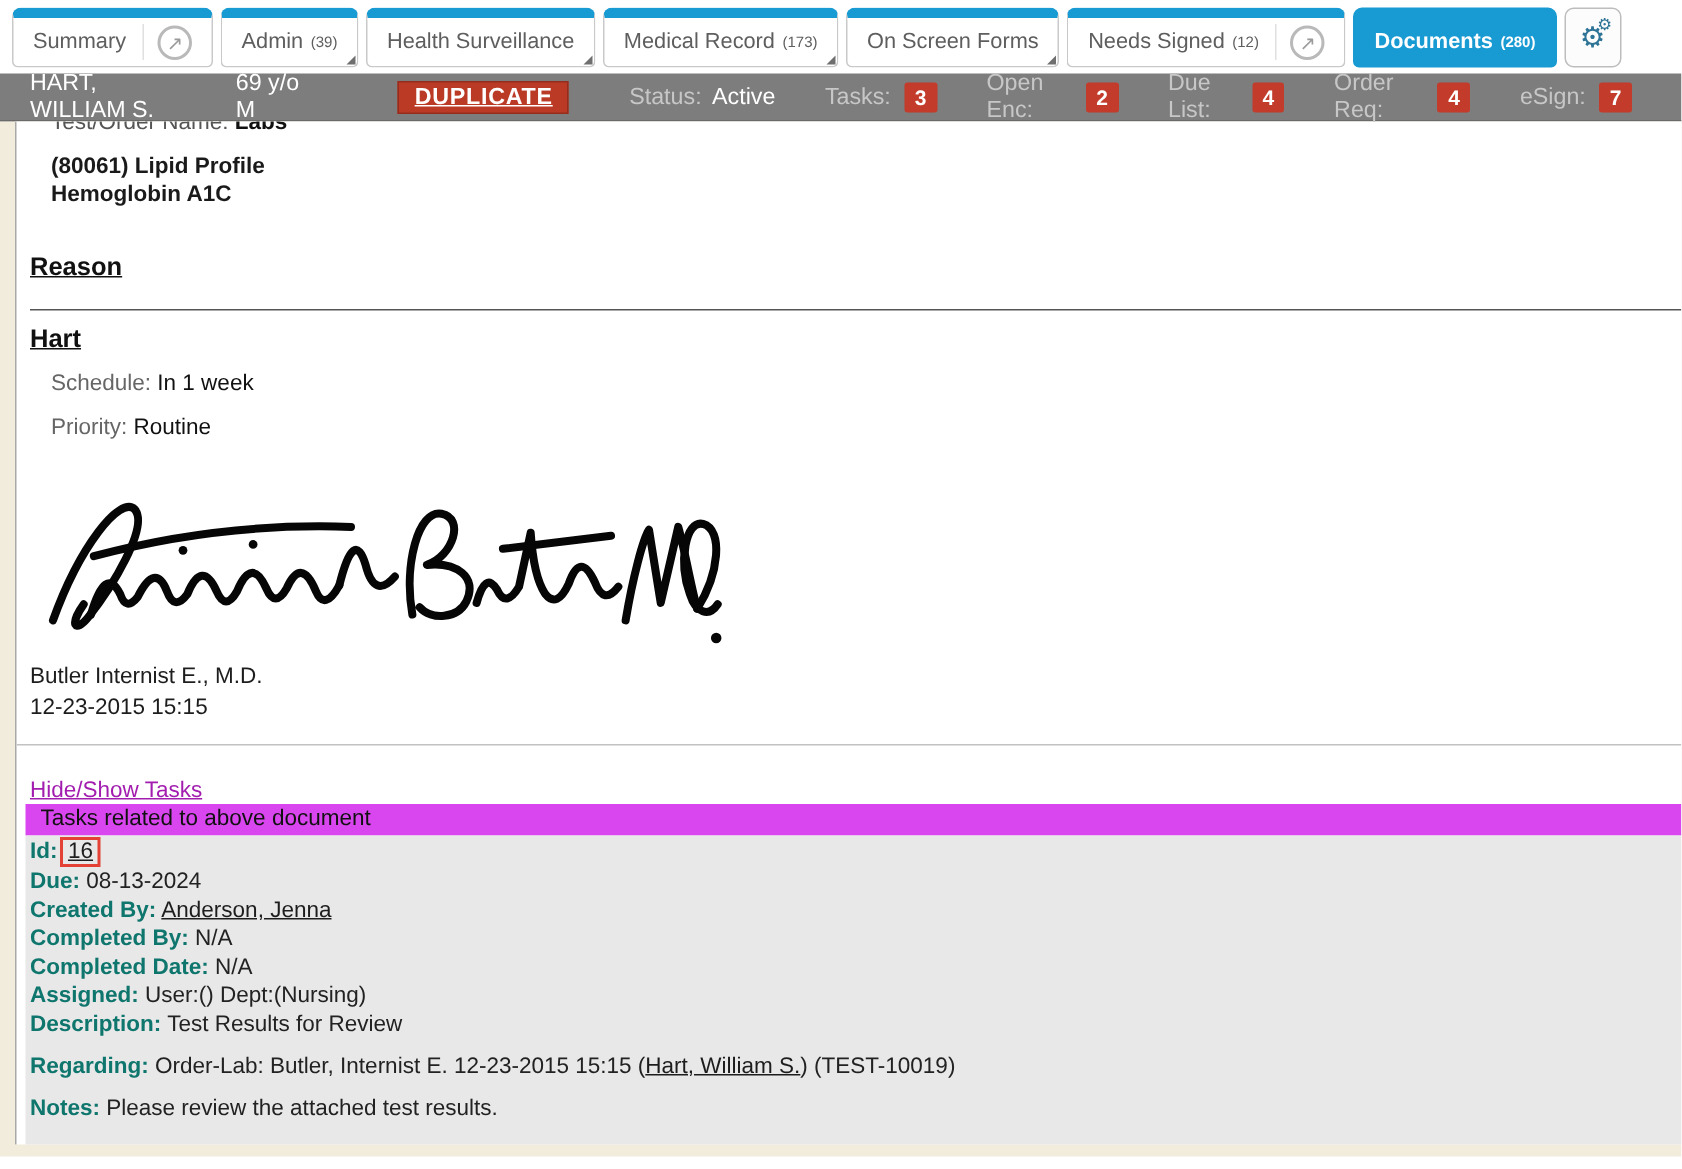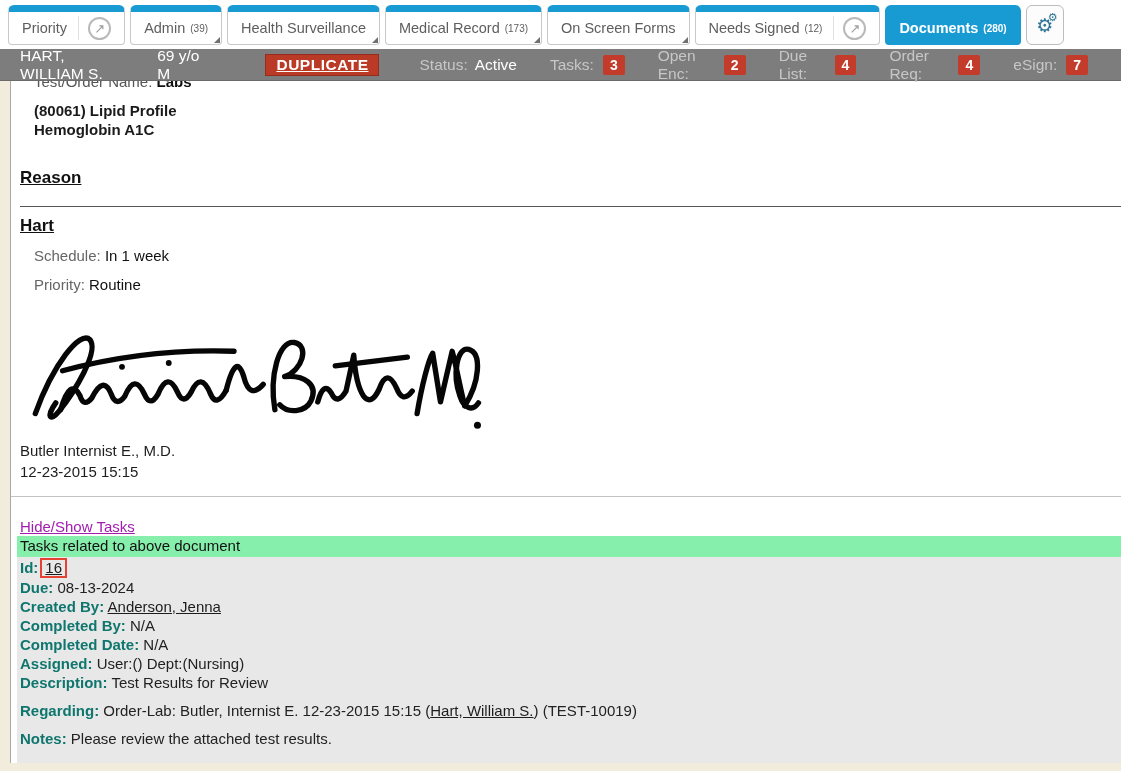--- a/index.html
+++ b/index.html
@@ -64,38 +64,38 @@
 
   .signature { margin:30px 0 0 0; display:block; }
   .sig-name { line-height:21px; margin-top:4px; color:#1d1d1d; }
   .sig-date { line-height:21px; color:#1d1d1d; }
 
   
   .tasks-region { margin-top:14px; border-top:1px solid #c2c2c2; margin-left:-9px;
                   padding-left:9px; }
   .tasks-toggle { display:inline-block; margin-top:20px; color:#a21caf;
                   text-decoration:underline; cursor:pointer; line-height:19px; }
-  .tasks-header { background:#86efac; margin-left:-3px; padding:1px 0 2px 3px;
+  .tasks-header { background:#d946ef; margin-left:-3px; padding:1px 0 2px 10px;
                   line-height:18px; color:#111; }
   .tasks-body { background:#e8e8e8; margin-left:-3px; padding:1px 0 38px 3px; }
   .task-row { line-height:19px; color:#222; }
   .task-row b { color:#0f766e; }
   .task-row.spaced { margin-top:9px; }
   a.doclink { color:#1d1d1d; text-decoration:underline; cursor:pointer; }
   .redbox { display:inline-block; border:2px solid #e34234; padding:0 3px;
             margin-left:2px; line-height:16px; }
 </style>
 </head>
 <body>
 
 <div class="app">
 
   <div class="tabbar">
     <div class="tab">
-      <span>Priority</span>
+      <span>Summary</span>
       <span class="tab-sep"></span>
       <span class="popout">
           <span>↗</span>
         </span>
     </div>
     <div class="tab">
       <span>Admin</span>
       <span class="count">(39)</span>
       <span class="fold"></span>
     </div>

